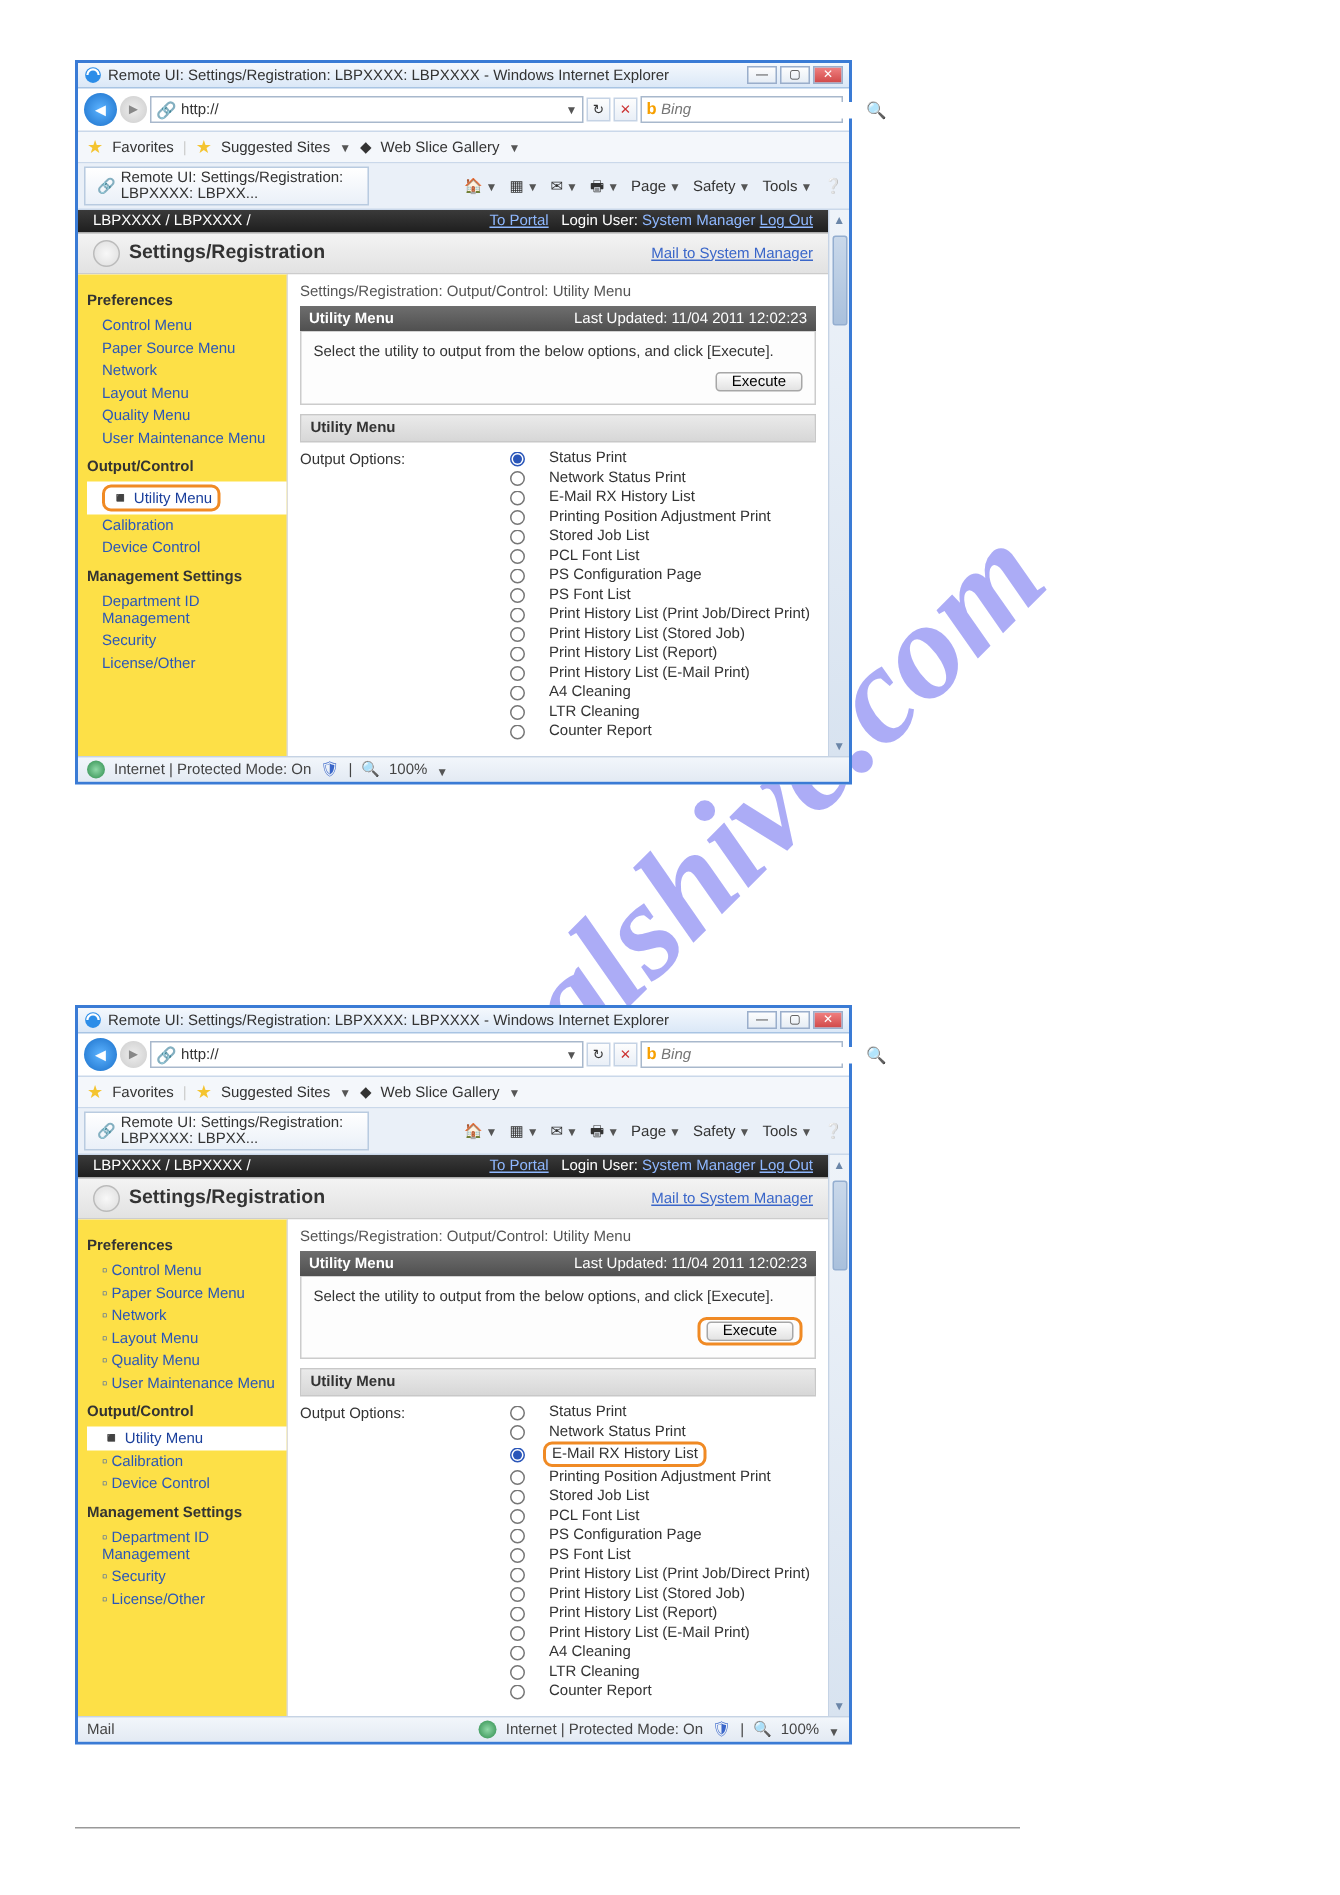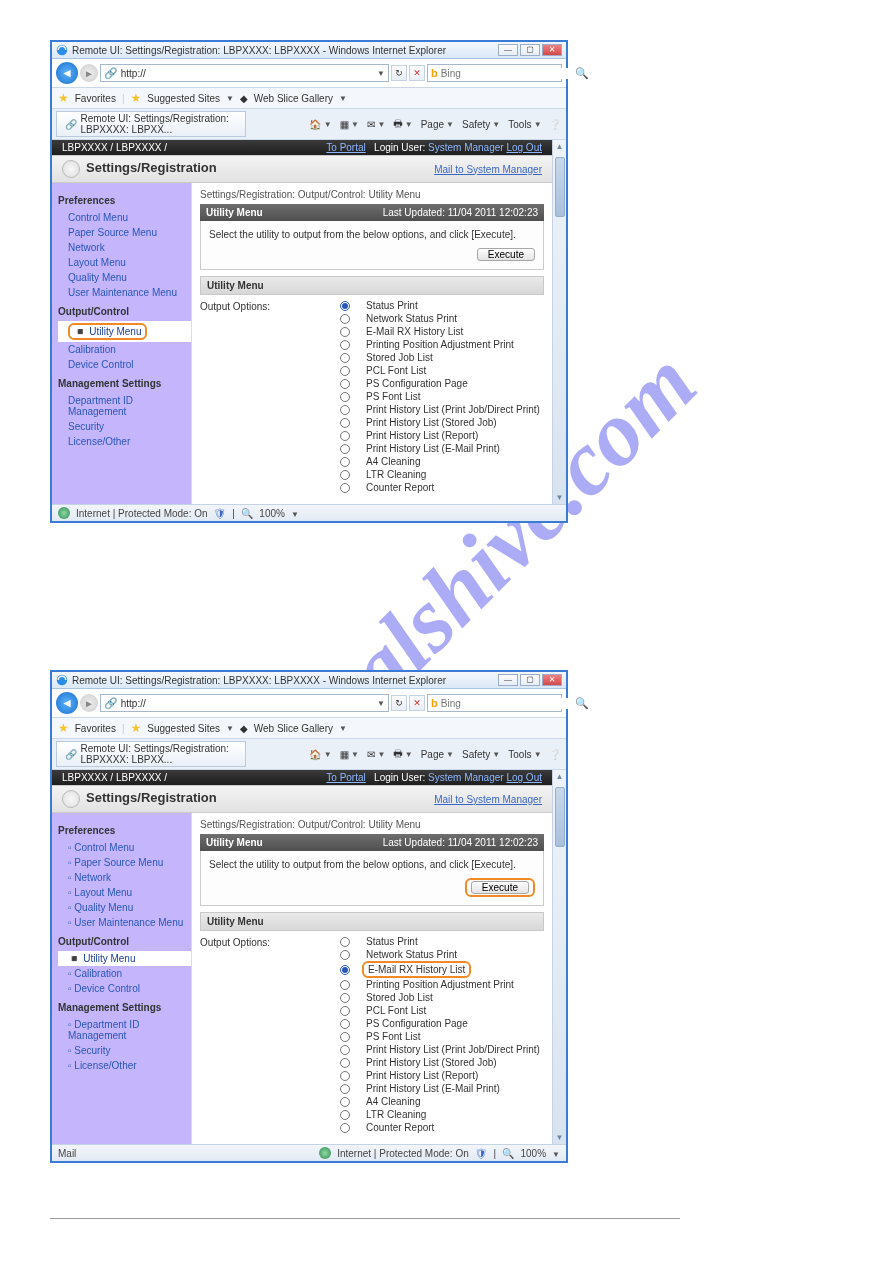--- a/index.html
+++ b/index.html
@@ -13,37 +13,37 @@
   .win-btn { width: 20px; height: 12px; border: 1px solid #9aaecb; background: linear-gradient(#fdfdfd,#e6edf5); font-size: 8px; text-align: center; line-height: 10px; }
   .win-btn.close { background: linear-gradient(#f08080,#d14a4a); color: #fff; }
   .navbar { display: flex; align-items: center; gap: 2px; padding: 3px 4px; border-bottom: 1px solid #cad8ea; }
   .nav-back { width: 22px; height: 22px; border-radius: 50%; background: radial-gradient(#5cb3ff,#1a6fc9); display:flex;align-items:center;justify-content:center;color:#fff;font-size:12px; }
   .nav-fwd { width: 18px; height: 18px; border-radius: 50%; background: radial-gradient(#eee,#ccc); display:flex;align-items:center;justify-content:center;color:#888;font-size:10px; }
   .addr-wrap { flex:1; display:flex; align-items:center; border:1px solid #a8b8cc; background:#fff; height:18px; padding:0 3px; gap:3px; }
   .addr-input { flex:1; border:none; outline:none; font-size:10px; color:#333; }
   .tb-btn { width:16px; height:16px; border:1px solid #c5d3e5; background:linear-gradient(#fdfdfd,#e9eff7); display:flex;align-items:center;justify-content:center;font-size:9px; }
   .tb-btn.red { color:#c33; }
   .search-wrap { display:flex; align-items:center; border:1px solid #a8b8cc; background:#fff; height:18px; padding:0 3px; gap:3px; width:135px; }
-  .search-input { flex:1; border:none; outline:none; font-size:10px; color:#777; }
+  .search-input { flex:1; border:none; outline:none; font-size:10px; font-style:italic; color:#777; }
   .favbar { display:flex; align-items:center; gap:6px; padding:3px 6px; border-bottom:1px solid #cad8ea; background:#f4f7fb; font-size:10px; }
   .fav-star { color:#f4c430; font-size:12px; }
   .fav-link { color:#333; }
   .drop { color:#555; font-size:8px; }
   .tabbar { display:flex; align-items:center; justify-content:space-between; background:#eaf0f8; border-bottom:1px solid #cad8ea; padding:2px 4px; }
   .tab { display:flex; align-items:center; gap:3px; border:1px solid #b9cbe0; background:linear-gradient(#fff,#eaf0f8); padding:1px 8px; font-size:10px; max-width:190px; }
   .toolbar-r { display:flex; align-items:center; gap:8px; font-size:10px; color:#333; }
   .tool-item { display:flex; align-items:center; gap:2px; }
   .blackbar { display:flex; align-items:center; justify-content:space-between; background:linear-gradient(#3a3a3a,#1e1e1e); color:#fff; padding:2px 10px; font-size:10px; }
   .blackbar a { color:#8fb8ff; text-decoration:underline; }
   .header-band { display:flex; align-items:center; justify-content:space-between; background:linear-gradient(#f3f3f3,#e2e2e2); border-top:1px solid #ccc; border-bottom:1px solid #ccc; padding:4px 10px; }
   .header-band .title { font-weight:bold; font-size:13px; }
   .gear-ico { width:18px; height:18px; border:1px solid #bbb; border-radius:50%; background:radial-gradient(#f8f8f8,#ddd); display:inline-block; margin-right:6px; vertical-align:middle; }
   .mail-link { color:#3a66c9; font-size:10px; text-decoration:underline; }
   .content-area { display:flex; background:#fff; }
-  .sidebar { width:140px; background:#c4b5fd; border-right:1px solid #dcdcdc; padding:6px 0 12px 6px; font-size:10px; }
+  .sidebar { width:140px; background:#fde047; border-right:1px solid #dcdcdc; padding:6px 0 12px 6px; font-size:10px; }
   .side-header { font-weight:bold; color:#333; margin:6px 0 4px 0; }
   .side-item { color:#2a56b9; padding:2px 0 2px 10px; cursor:pointer; }
   .side-item.active { background:#fff; color:#1a3f9c; }
   .orange-box { border:2px solid #f08a24; border-radius:6px; padding:1px 4px; display:inline-block; }
   .main { flex:1; padding:6px 8px 10px 8px; }
   .breadcrumb { font-size:10px; color:#555; margin-bottom:4px; }
   .panel-hdr { display:flex; justify-content:space-between; align-items:center; background:linear-gradient(#6e6e6e,#4f4f4f); color:#fff; font-size:10px; padding:3px 6px; }
   .panel-hdr .t { font-weight:bold; }
   .panel-body { border:1px solid #ccc; border-top:none; padding:8px; font-size:10px; background:#fdfdfd; margin-bottom:6px; }
   .exec-row { text-align:right; margin-top:8px; }

